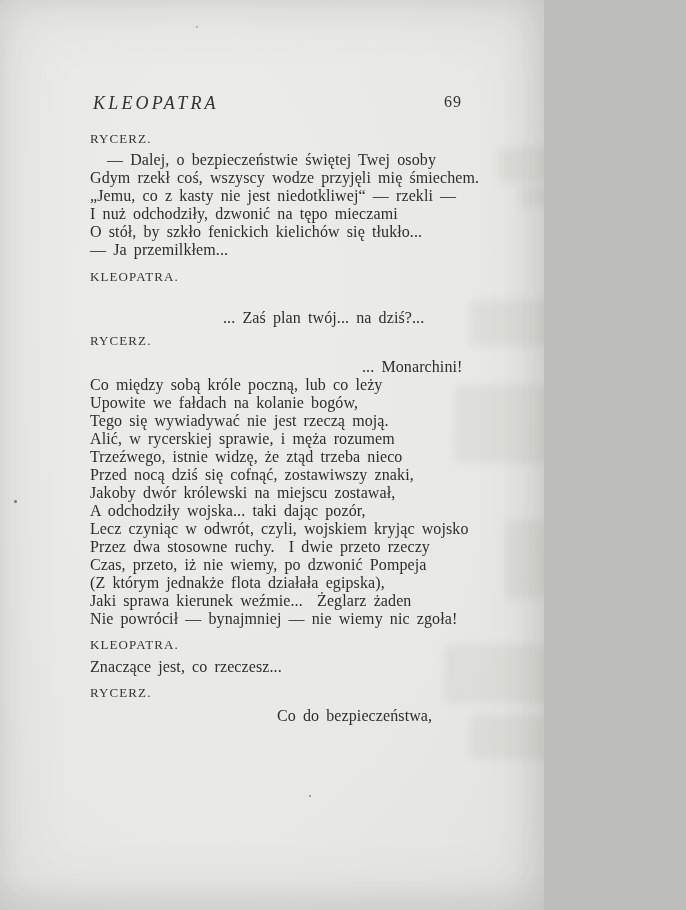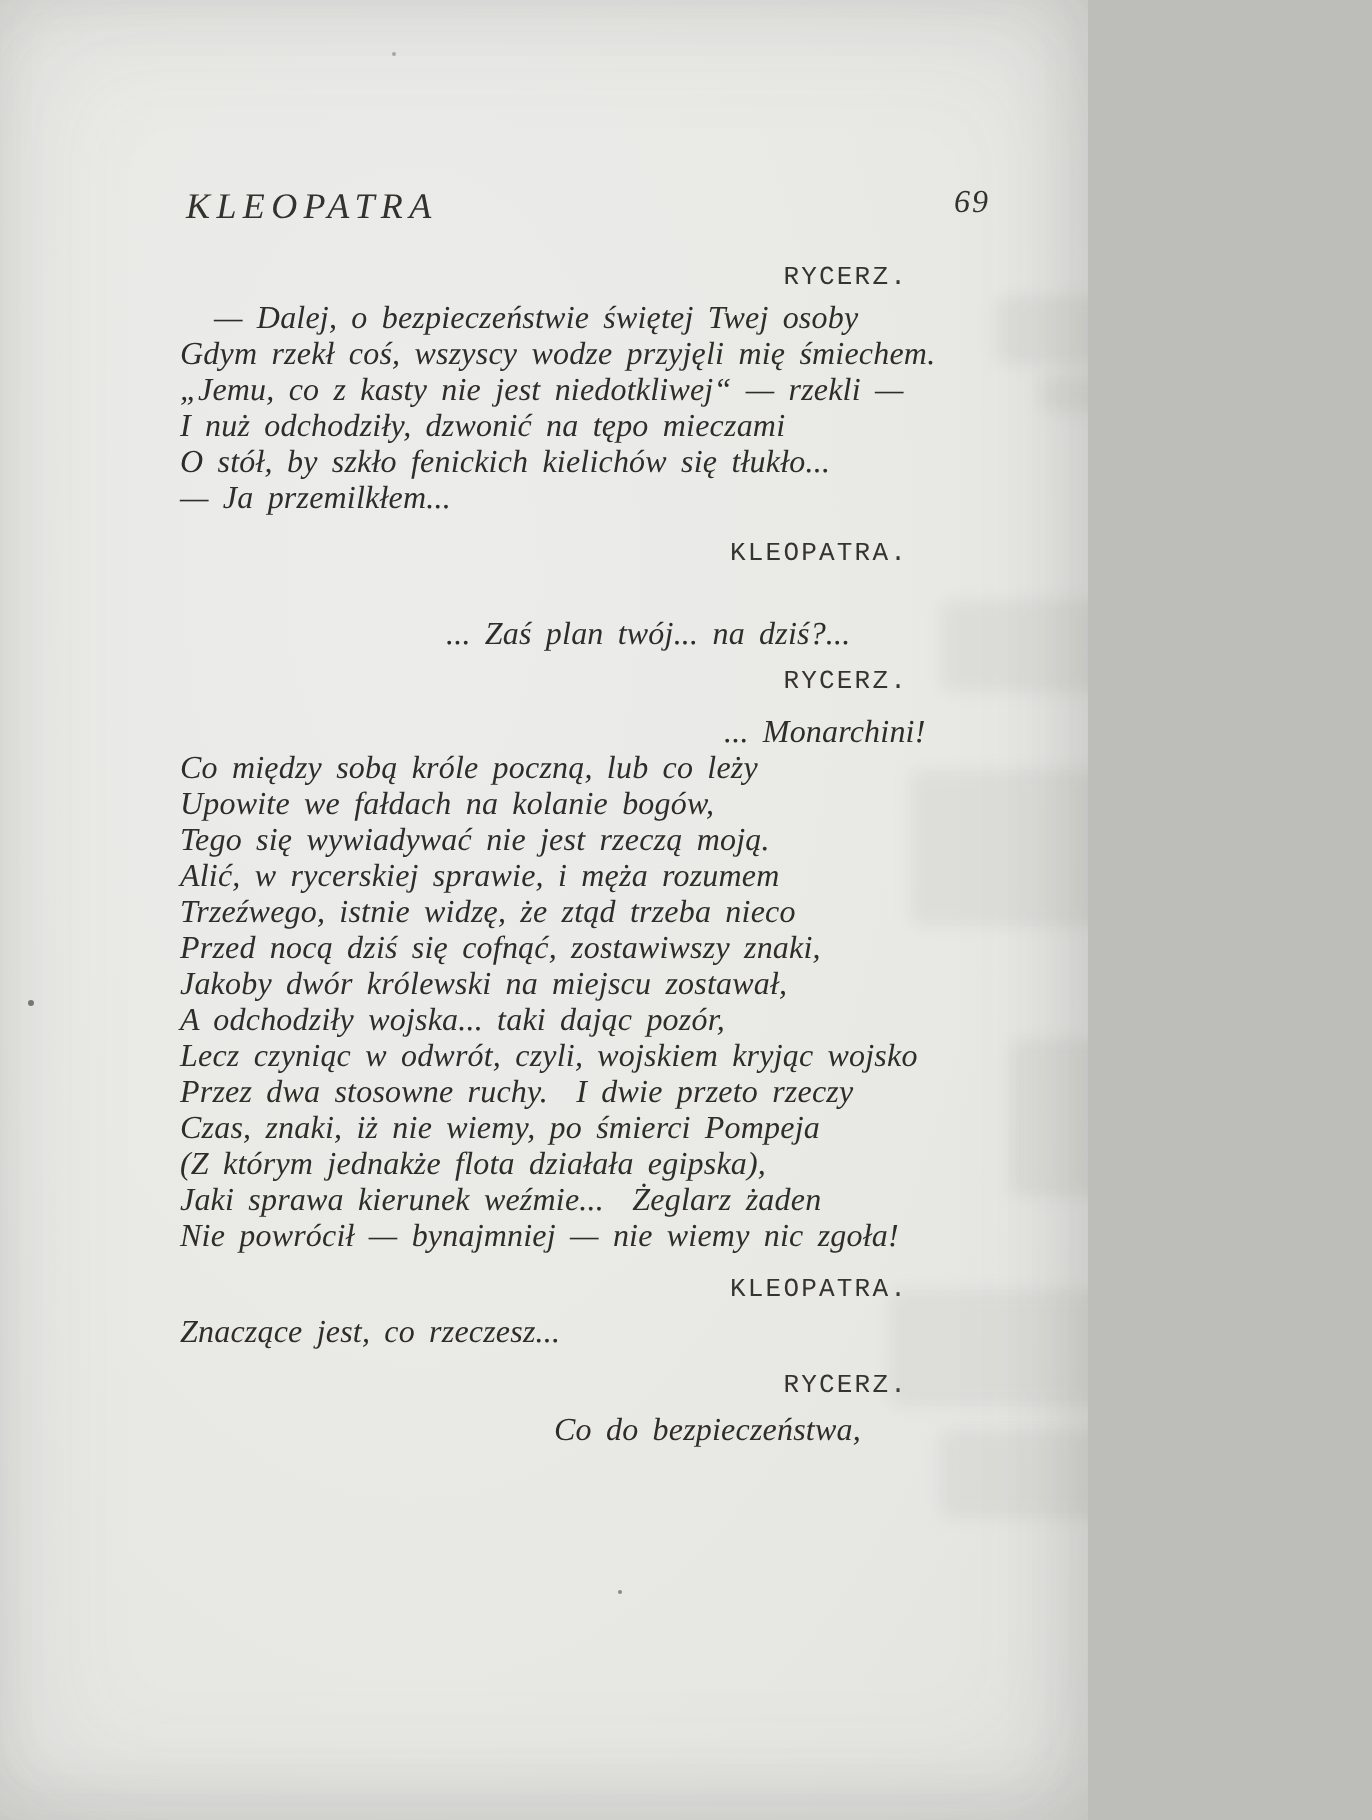--- a/index.html
+++ b/index.html
@@ -10,31 +10,31 @@
   }
   .page::after {
     content:""; position:absolute; inset:0; pointer-events:none;
     box-shadow: inset 0 0 70px rgba(90,90,85,0.13), inset -12px 0 34px rgba(90,90,85,0.09), inset 0 -14px 30px rgba(90,90,85,0.06);
   }
   .header-title {
     position:absolute; left:93px; top:93px;
     font-style:italic; font-size:18px; letter-spacing:3.2px; color:#34322d; white-space:pre;
   }
   .page-number {
-    position:absolute; left:477px; top:93px;
-    font-style:italic; font-size:16px; letter-spacing:1px; color:#34322d;
+    position:absolute; left:444px; top:93px;
+    font-size:16px; letter-spacing:1px; color:#34322d;
   }
   .content { position:absolute; left:90px; top:127px; width:520px; }
   .line {
     font-size:16px; line-height:18px; white-space:pre;
-    word-spacing:3px; letter-spacing:0.1px; color:#2f2d29;font-style:italic;
+    word-spacing:3px; letter-spacing:0.1px; color:#2f2d29;
   }
   .speaker {
-    width:364px; text-align:right; font-size:13px; line-height:16px;
-    letter-spacing:1.1px; color:#36342f; white-space:pre;font-family:Liberation Mono, monospace;
+    width:364px; text-align:left; font-size:13px; line-height:16px;
+    letter-spacing:1.1px; color:#36342f; white-space:pre;
   }
   .indent-first { padding-left:17px; }
   .indent-cue   { padding-left:133px;margin-top:24px; }
   .indent-far   { padding-left:272px; }
   .indent-mid   { padding-left:187px; }
   .mt4{margin-top:4px}  .mb4{margin-bottom:4px}
   .mt10{margin-top:10px}.mb8{margin-bottom:8px}
   .mt6{margin-top:6px}  .mb9{margin-bottom:9px}
   .mt9{margin-top:9px}  .mb5{margin-bottom:5px}
   .mb6{margin-bottom:6px}
@@ -67,21 +67,21 @@
     <div class="line">Co między sobą króle poczną, lub co leży</div>
     <div class="line">Upowite we fałdach na kolanie bogów,</div>
     <div class="line">Tego się wywiadywać nie jest rzeczą moją.</div>
     <div class="line">Alić, w rycerskiej sprawie, i męża rozumem</div>
     <div class="line">Trzeźwego, istnie widzę, że ztąd trzeba nieco</div>
     <div class="line">Przed nocą dziś się cofnąć, zostawiwszy znaki,</div>
     <div class="line">Jakoby dwór królewski na miejscu zostawał,</div>
     <div class="line">A odchodziły wojska... taki dając pozór,</div>
     <div class="line">Lecz czyniąc w odwrót, czyli, wojskiem kryjąc wojsko</div>
     <div class="line">Przez dwa stosowne ruchy.  I dwie przeto rzeczy</div>
-    <div class="line">Czas, znaki, iż nie wiemy, po śmierci Pompeja</div>
+    <div class="line">Czas, przeto, iż nie wiemy, po dzwonić Pompeja</div>
     <div class="line">(Z którym jednakże flota działała egipska),</div>
     <div class="line">Jaki sprawa kierunek weźmie...  Żeglarz żaden</div>
     <div class="line">Nie powrócił — bynajmniej — nie wiemy nic zgoła!</div>
     <div class="speaker mt9 mb5">KLEOPATRA.</div>
     <div class="line">Znaczące jest, co rzeczesz...</div>
     <div class="speaker mt9 mb6">RYCERZ.</div>
     <div class="line indent-mid">Co do bezpieczeństwa,</div>
   </div>
 
   <div class="ghost" style="left:498px; top:148px; width:112px; height:34px;"></div>

